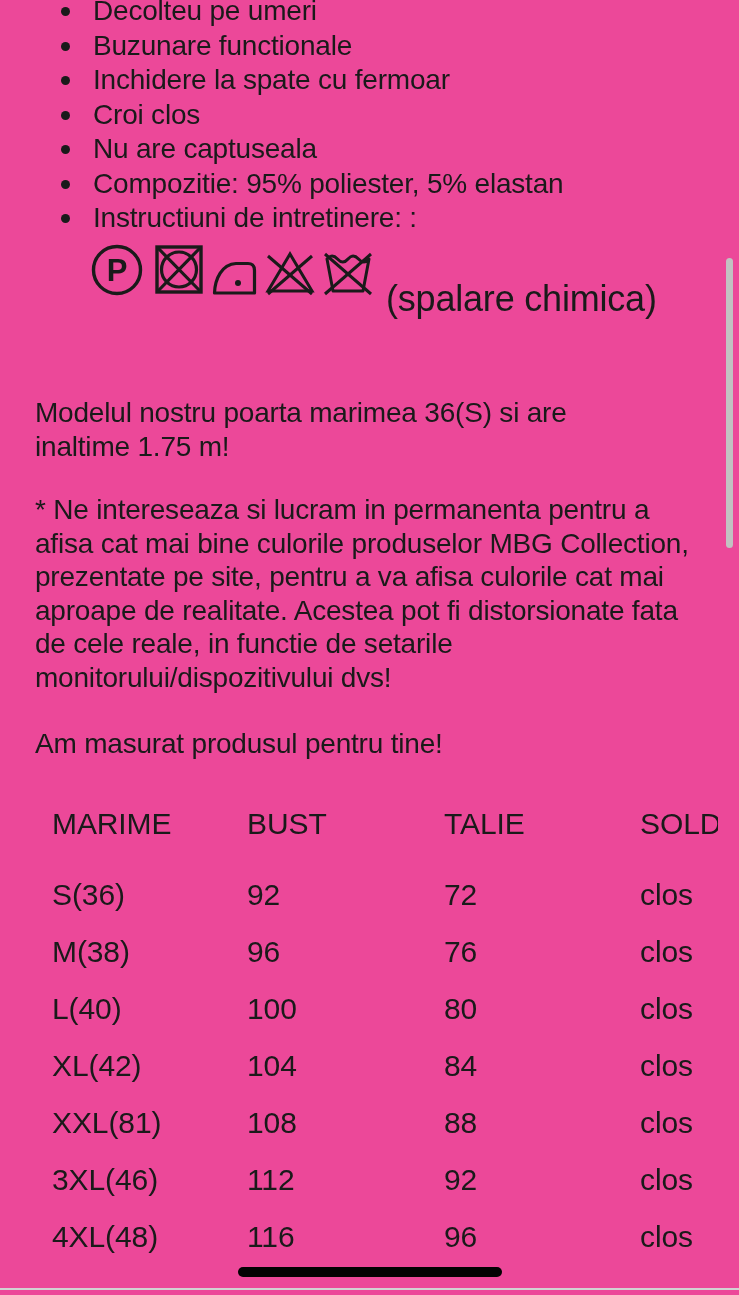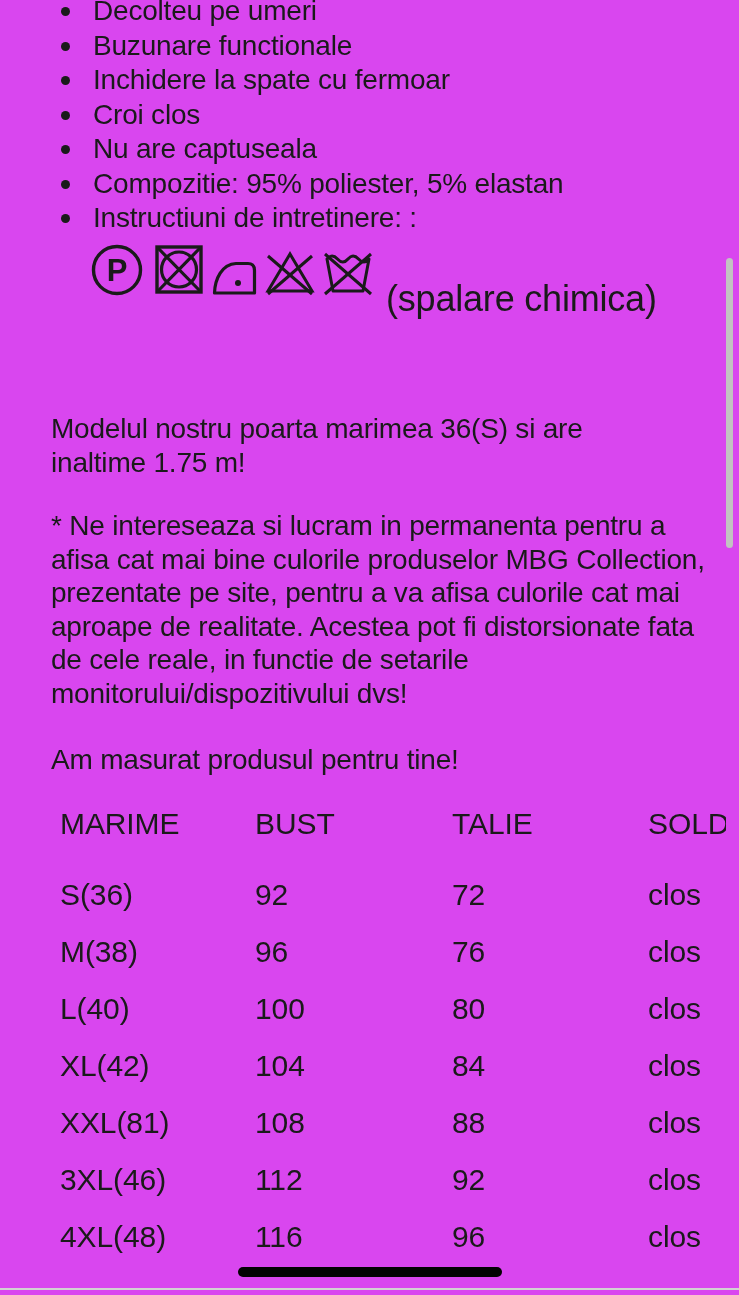--- a/index.html
+++ b/index.html
@@ -1,19 +1,19 @@
 <!DOCTYPE html>
 <html><head>
 <meta charset="utf-8">
 <style>
   html,body{margin:0;padding:0;background:#ffffff;}
   .page{
     position:relative;
     width:739px;height:1295px;
-    background:#d946ef;
+    background:#ec4899;
     overflow:hidden;
     font-family:"Liberation Sans","DejaVu Sans",sans-serif;
     color:#1a1a1a;
     letter-spacing:-0.2px;
   }
   
   .features{
     position:absolute;left:50px;top:-6px;
     margin:0;padding:0;list-style:none;
     font-size:28px;line-height:34.5px;
@@ -28,27 +28,27 @@
   .care-row{
     position:absolute;left:90px;top:242px;
     display:flex;align-items:flex-end;gap:8px;height:54px;
   }
   .care-row svg{display:block;}
   .care-caption{
     position:absolute;left:386px;top:282px;
     font-size:36px;line-height:34px;white-space:nowrap;
   }
   
-  .para{position:absolute;left:35px;font-size:28px;line-height:34px;margin:16px;}
+  .para{position:absolute;left:35px;font-size:28px;line-height:34px;margin:0;}
   .p-model{top:396px;width:632px;}
   .p-disclaimer{top:493px;width:680px;line-height:33.5px;}
   .p-measured{top:727px;width:680px;white-space:nowrap;}
   
   .size-table{
-    position:absolute;left:8px;top:806px;
+    position:absolute;left:0;top:806px;
     width:718px;overflow:hidden;
     font-size:30px;letter-spacing:-0.1px;
   }
   .t-row{position:relative;height:57px;width:718px;padding-left:24px;}
   .t-head{position:relative;height:36px;width:718px;margin-bottom:24px;}
   .t-head .cell{line-height:36px;}
   .t-row .cell{line-height:57px;}
   .cell{position:absolute;top:0;white-space:nowrap;}
   .c1{left:52px;}
   .c2{left:247px;}

